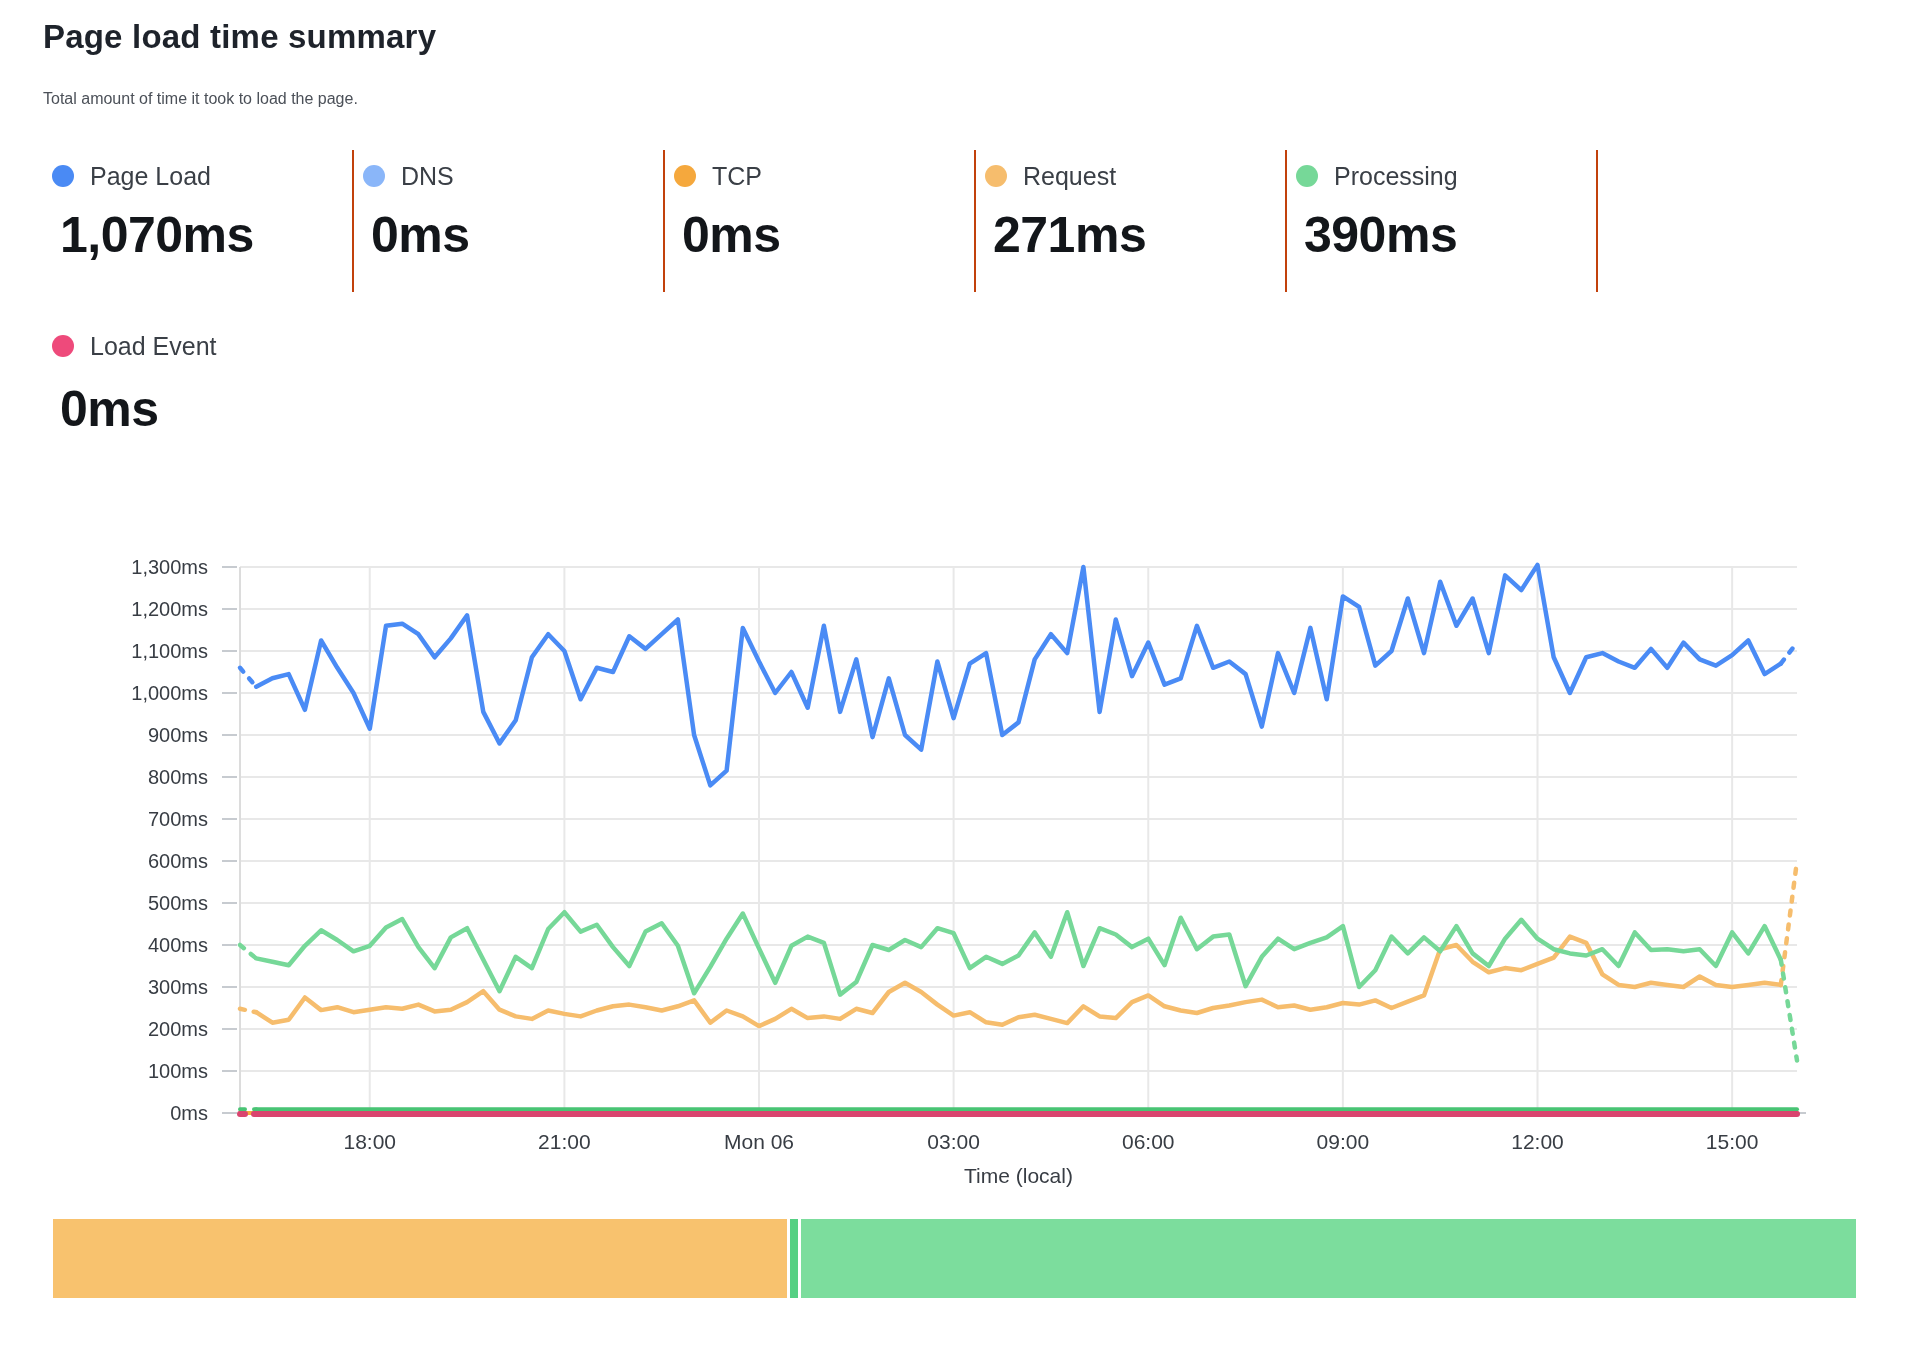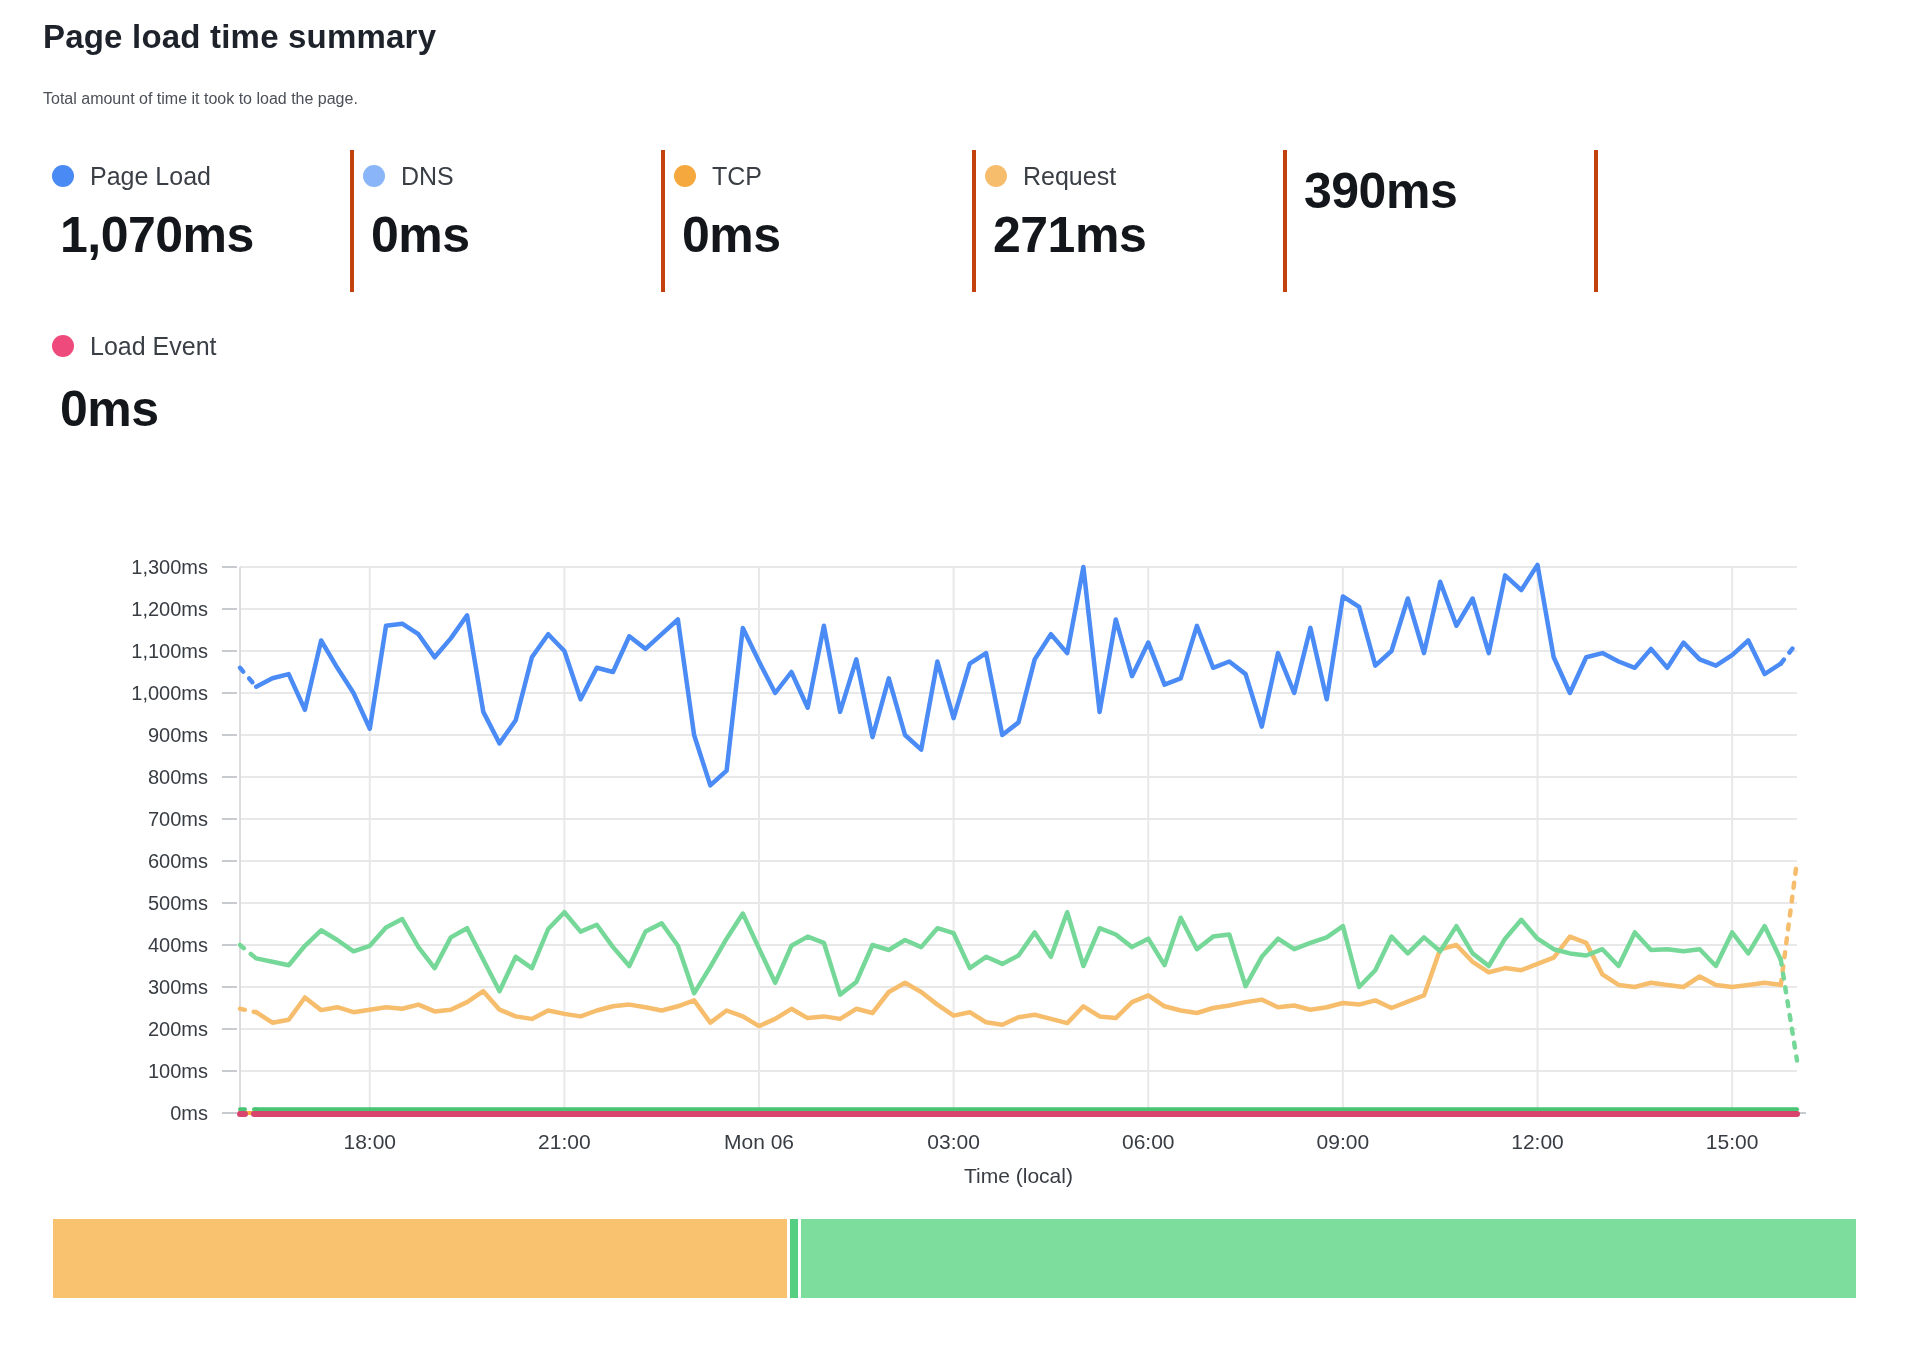--- a/index.html
+++ b/index.html
@@ -2,21 +2,21 @@
 <html><head>
 <meta charset="utf-8">
 <style>
   html,body{margin:0;padding:0;background:#ffffff;}
   .page{position:relative;width:1910px;height:1352px;background:#fff;
         font-family:"Liberation Sans",sans-serif;overflow:hidden;}
   .title{position:absolute;left:43px;top:18px;font-size:33px;font-weight:700;color:#1e232b;letter-spacing:.2px;}
   .subtitle{position:absolute;left:43px;top:90px;font-size:16px;font-weight:400;color:#4b5058;}
 
   .stats{position:absolute;left:43px;top:150px;display:flex;}
-  .stat{width:311px;box-sizing:border-box;border-right:4px solid #c2410c;padding:4px 0 28px 9px;}
+  .stat{width:311px;box-sizing:border-box;border-right:2px solid #c2410c;padding:4px 0 28px 9px;}
   .stat-top{display:flex;align-items:center;gap:16px;height:44px;}
   .dot{width:22px;height:22px;border-radius:50%;flex:0 0 auto;}
   .stat-label{font-size:25px;color:#3a3f46;}
   .stat-value{font-size:50px;font-weight:700;color:#13161a;letter-spacing:-.5px;margin-top:8px;margin-left:8px;}
 
   .load-event{position:absolute;left:43px;top:324px;padding-left:9px;}
   .load-event .stat-top{height:44px;}
   .load-event .stat-value{margin-top:12px;}
 
   .chart-wrap{position:absolute;left:0;top:430px;width:1910px;height:780px;}
@@ -56,20 +56,24 @@
       <div class="stat-value">0ms</div>
     </div>
     <div class="stat">
       <div class="stat-top">
           <span class="dot" style="background-color: rgb(246, 189, 109);"></span>
         <span class="stat-label">Request</span>
         </div>
       <div class="stat-value">271ms</div>
     </div>
     <div class="stat">
+      <div class="stat-top">
+          <span class="dot" style="background-color: rgb(118, 216, 152);"></span>
+        <span class="stat-label">Processing</span>
+        </div>
       <div class="stat-value">390ms</div>
     </div>
   </div>
 
   <div class="load-event">
     <div class="stat-top">
         <span class="dot" style="background-color: rgb(238, 74, 123);"></span>
       <span class="stat-label">Load Event</span>
       </div>
     <div class="stat-value">0ms</div>

